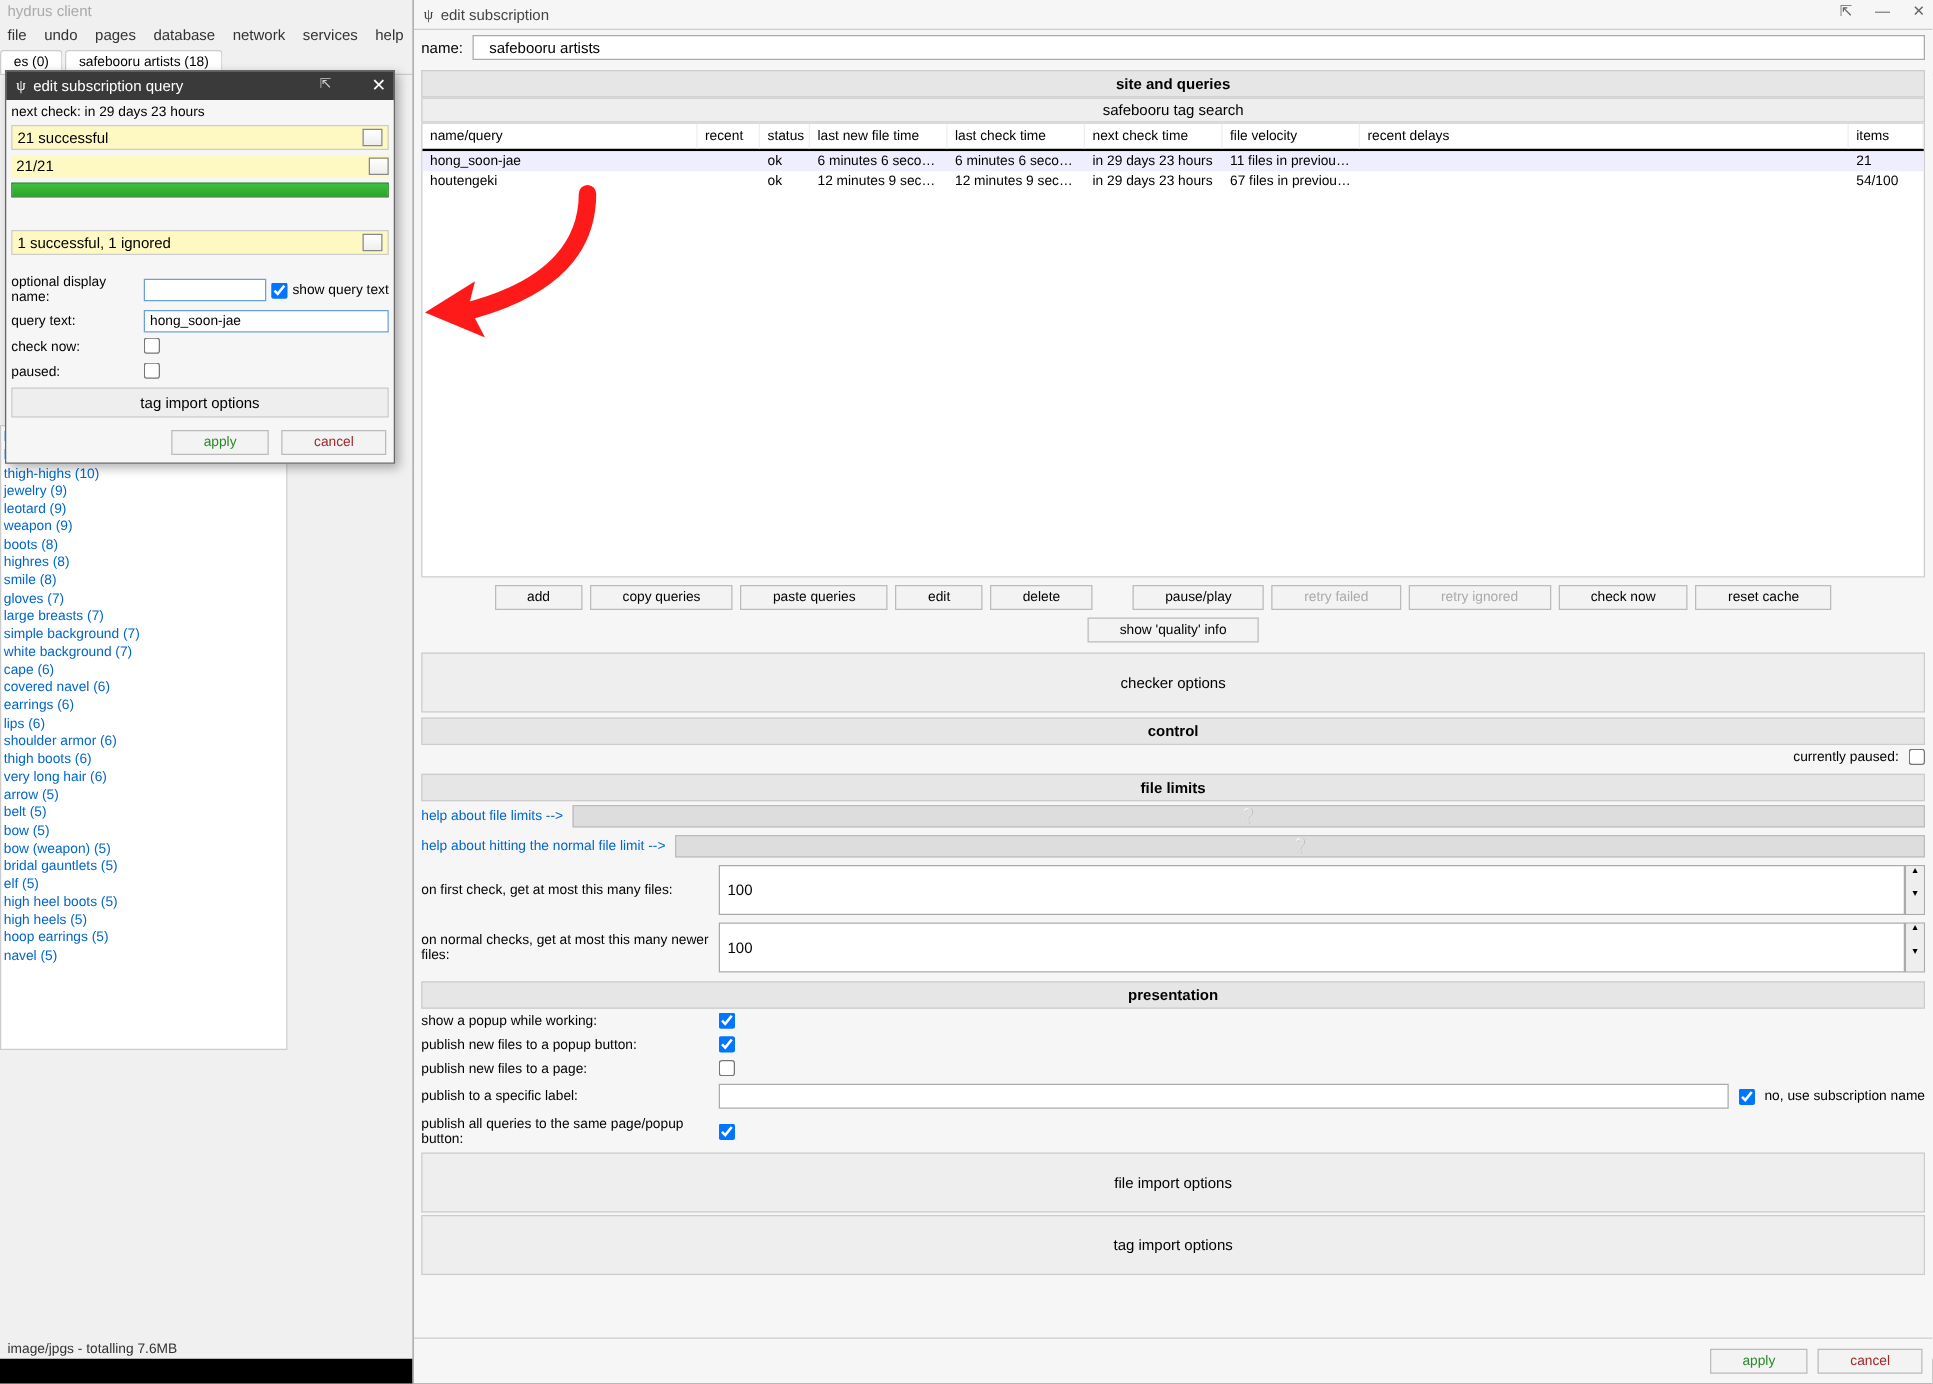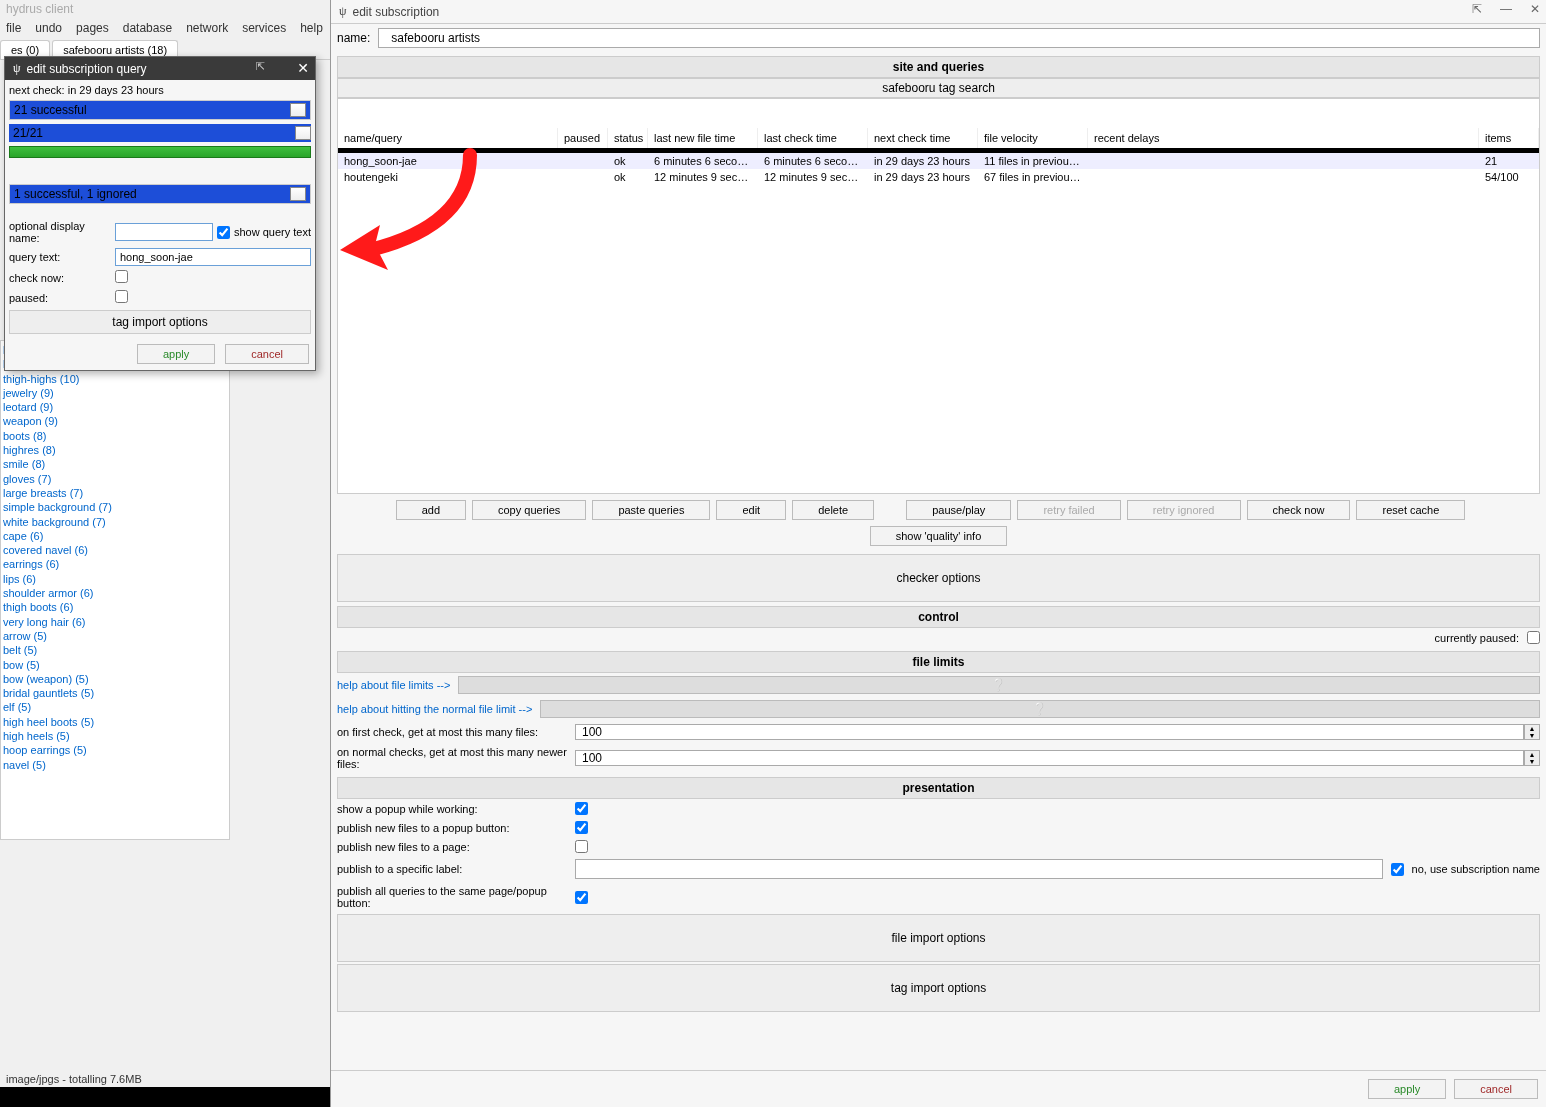--- a/index.html
+++ b/index.html
@@ -26,53 +26,53 @@
 .sub-titlebar .winbtns { position: absolute; right: 6px; top: 2px; display: flex; gap: 18px; color: #666; font-size: 13px; }
 .sub-body { flex: 1; overflow: auto; padding: 0; }
 .name-row { display: flex; align-items: center; gap: 8px; padding: 4px 6px; }
 .name-row input { flex: 1; border: 1px solid #aaa; padding: 2px 12px; }
 .green-strip { background: #7fd67f; border-left: 3px solid #2a8a2a; padding: 2px 6px; font-size: 11px; }
 
 .section-header { background: #e6e6e6; border: 1px solid #ccc; text-align: center; font-weight: 600; padding: 3px; margin: 4px 6px 0 6px; }
 .subheader { background: #eee; border: 1px solid #ccc; text-align: center; padding: 2px; margin: 0 6px; }
 
 .query-table { margin: 0 6px; border: 1px solid #ccc; background: #fff; }
-.query-head { display: grid; grid-template-columns: 220px 50px 40px 110px 110px 110px 110px 1fr 60px; border-bottom: 5px solid #000000; margin-top: 29px; }
+.query-head { display: grid; grid-template-columns: 220px 50px 40px 110px 110px 110px 110px 1fr 60px; border-bottom: 2px solid #000000; }
 .query-head div { padding: 4px 6px; font-size: 11px; border-right: 1px solid #eee; }
 .query-row { display: grid; grid-template-columns: 220px 50px 40px 110px 110px 110px 110px 1fr 60px; }
 .query-row div { padding: 2px 6px; font-size: 11px; white-space: nowrap; overflow: hidden; text-overflow: ellipsis; }
 .query-row.sel { background: #eef; }
 .query-table-body { height: 340px; }
 
 .btnrow { display: flex; gap: 6px; padding: 6px; flex-wrap: wrap; }
 .btn { background: #f3f3f3; border: 1px solid #bbb; padding: 3px 25px; font-size: 11px; cursor: pointer; }
 .btn.disabled { color: #aaa; }
 .wide-btn { display: block; margin: 2px 6px; background: #eee; border: 1px solid #ccc; text-align: center; padding: 16px; }
 .ctrl-row { display: flex; align-items: center; padding: 3px 6px; gap: 8px; }
 .ctrl-row.right { justify-content: flex-end; }
 .ctrl-row label { font-size: 11px; }
 .ctrl-row .helplink { color: #0066cc; font-size: 11px; }
 .ctrl-row .bar { flex: 1; background: #ddd; border: 1px solid #bbb; height: 18px; display: flex; align-items: center; justify-content: center; }
 .numfield { flex: 1; display: flex; }
-.numfield input { flex: 1; border: 1px solid #aaa; padding: 0 6px; }
+.numfield input { flex: 1; border: 1px solid #aaa; padding: 12px 6px; }
 .spinner { width: 16px; border: 1px solid #aaa; display: flex; flex-direction: column; }
 .spinner div { flex: 1; font-size: 7px; text-align: center; background: #eee; }
 
 .foot-btns { display: flex; gap: 8px; justify-content: flex-end; padding: 8px; border-top: 1px solid #ccc; }
 .foot-btns .btn.apply { color: #2a8a2a; min-width: 70px; }
 .foot-btns .btn.cancel { color: #a02a2a; min-width: 70px; }
 
 
 .query-dialog { position: absolute; top: 56px; left: 4px; width: 312px; background: #f6f6f6; border: 1px solid #666; box-shadow: 3px 3px 8px rgba(0,0,0,0.3); z-index: 50; }
 .qd-title { background: #3a3a3a; color: #fff; padding: 4px 8px; display: flex; align-items: center; gap: 6px; position: relative; }
 .qd-title .close { position: absolute; right: 6px; top: 3px; color: #fff; font-size: 14px; cursor: pointer; }
 .qd-title .pin { position: absolute; right: 50px; top: 3px; color: #ccc; font-size: 11px; }
 .qd-body { padding: 4px; display: flex; flex-direction: column; gap: 4px; }
 .qd-body .line { font-size: 11px; }
-.qd-box { background: #1d4ed8; border: 1px solid #ccc; padding: 2px 4px; font-size: 11px; display: flex; align-items: center; }
+.qd-box { background: #fef9c3; border: 1px solid #ccc; padding: 2px 4px; font-size: 11px; display: flex; align-items: center; }
 .qd-box .cal { margin-left: auto; width: 16px; height: 14px; border: 1px solid #888; background: linear-gradient(#fff, #eee); }
 .progress { height: 12px; background: linear-gradient(#3fbf3f, #2aa52a); border: 1px solid #1a7a1a; }
 .qd-form { display: grid; grid-template-columns: 100px 1fr; gap: 4px 6px; align-items: center; }
 .qd-form label { font-size: 11px; }
 .qd-form input[type=text] { border: 1px solid #6aa0d8; padding: 2px 4px; font-size: 11px; width: 100%; }
 .qd-form .chk-row { display: flex; align-items: center; gap: 4px; }
 .qd-wide-btn { background: #eee; border: 1px solid #ccc; text-align: center; padding: 4px; }
 .qd-foot { display: flex; gap: 10px; justify-content: flex-end; padding: 6px 2px 2px; }
 .qd-foot .btn.apply { color: #2a8a2a; min-width: 64px; }
 .qd-foot .btn.cancel { color: #a02a2a; min-width: 64px; }
@@ -151,21 +151,21 @@
       <label>name:</label>
       <input type="text" value="safebooru artists" style="">
     </div>
 
     <div class="section-header">site and queries</div>
     <div class="subheader">safebooru tag search</div>
 
     <div class="query-table">
       <div class="query-head">
         <div>name/query</div>
-        <div>paused</div>
+        <div>recent</div>
         <div>status</div>
         <div>last new file time</div>
         <div>last check time</div>
         <div>next check time</div>
         <div>file velocity</div>
         <div>recent delays</div>
         <div>items</div>
       </div>
       <div class="query-table-body" id="qtable">
           <div class="query-row sel">

